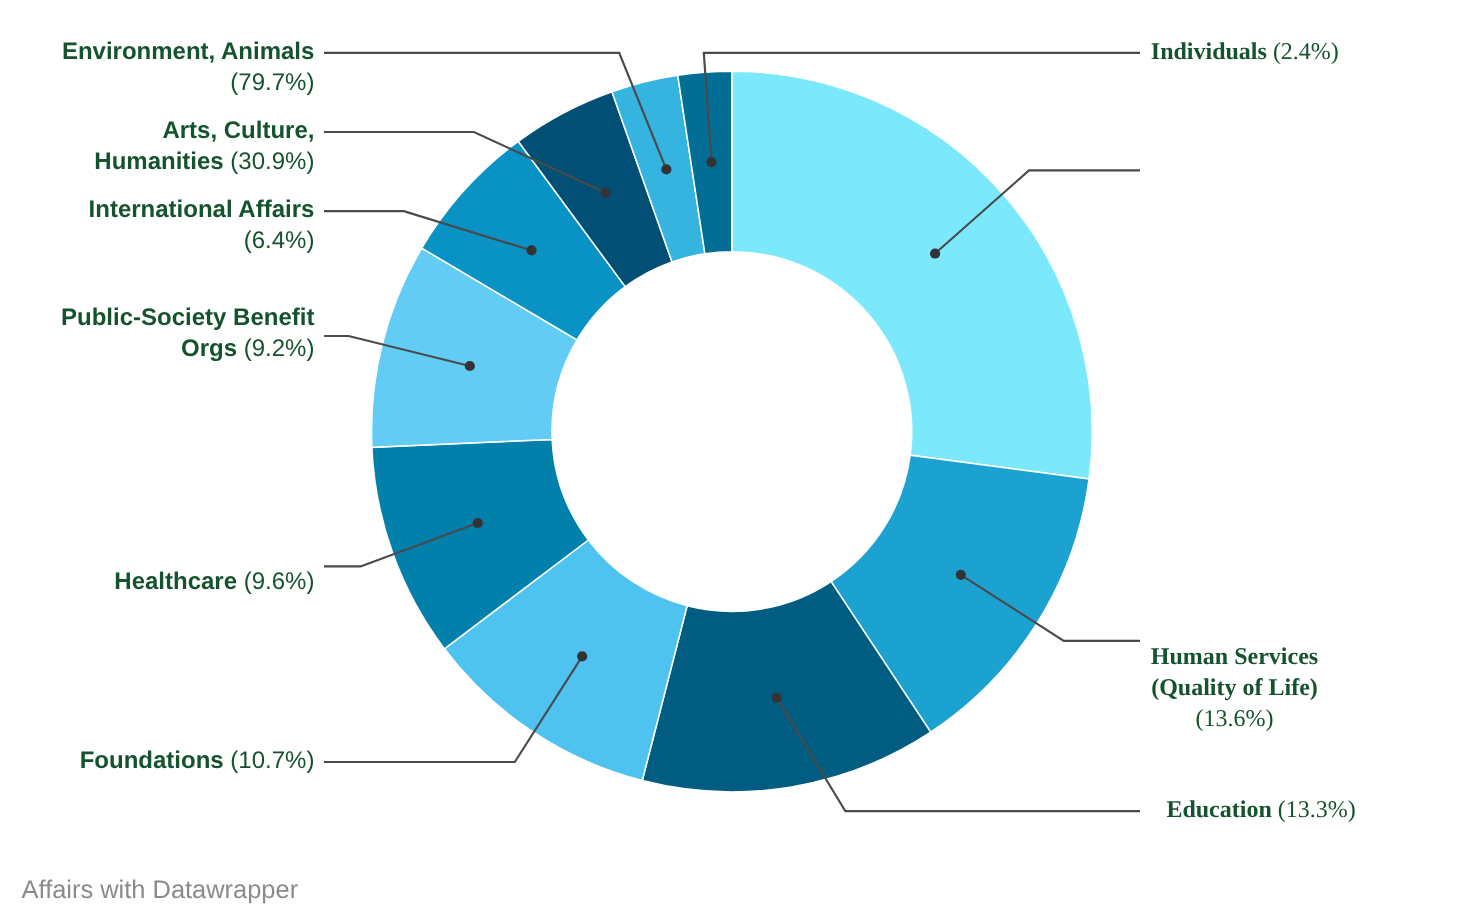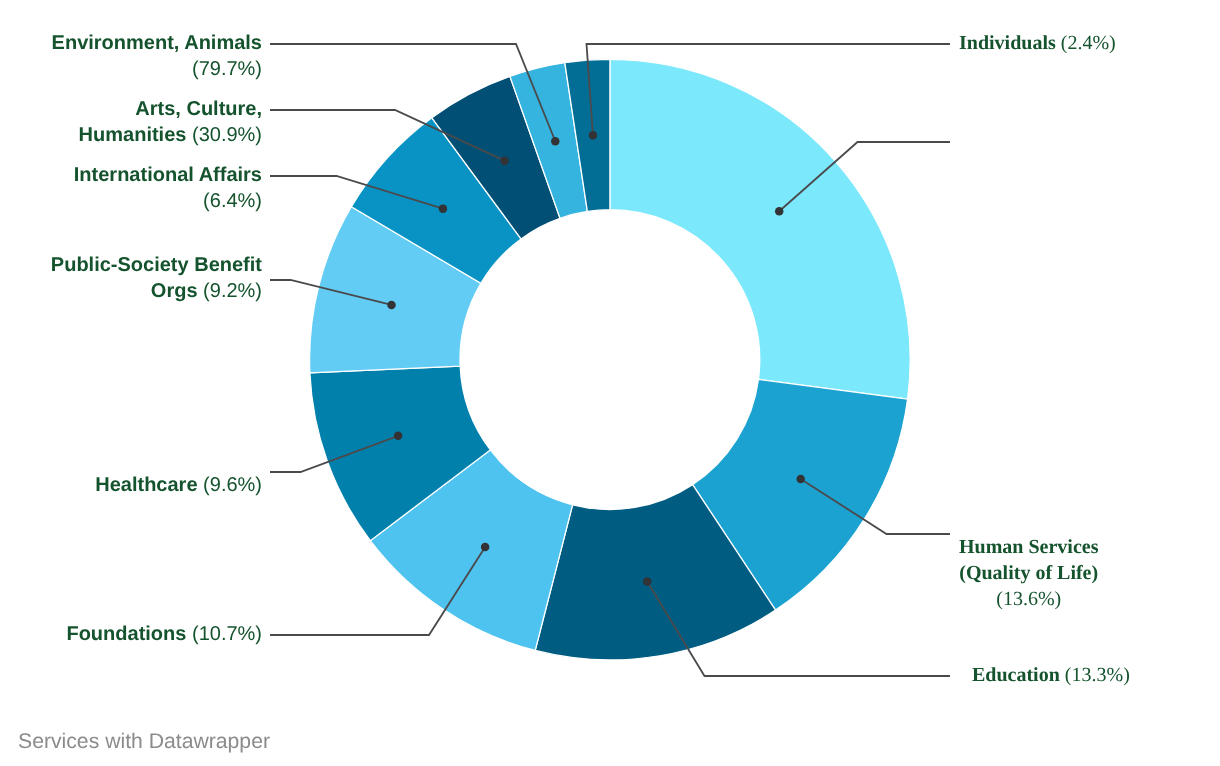--- a/index.html
+++ b/index.html
@@ -87,13 +87,13 @@
     </div>
     <div class="slice-label side-left" style="left: 262px; top: 30px;">
       <div><span class="name">Environment, Animals</span></div>
       <div><span class="pct">(79.7%)</span></div>
     </div>
     <div class="slice-label side-right" style="left: 959px; top: 30px;">
       <div><span class="name">Individuals </span><span class="pct">(2.4%)</span></div>
     </div>
   </div>
 
-<div id="credit">Services with Datawrapper</div>
+<div id="credit">Affairs with Datawrapper</div>
 
 </body></html>

